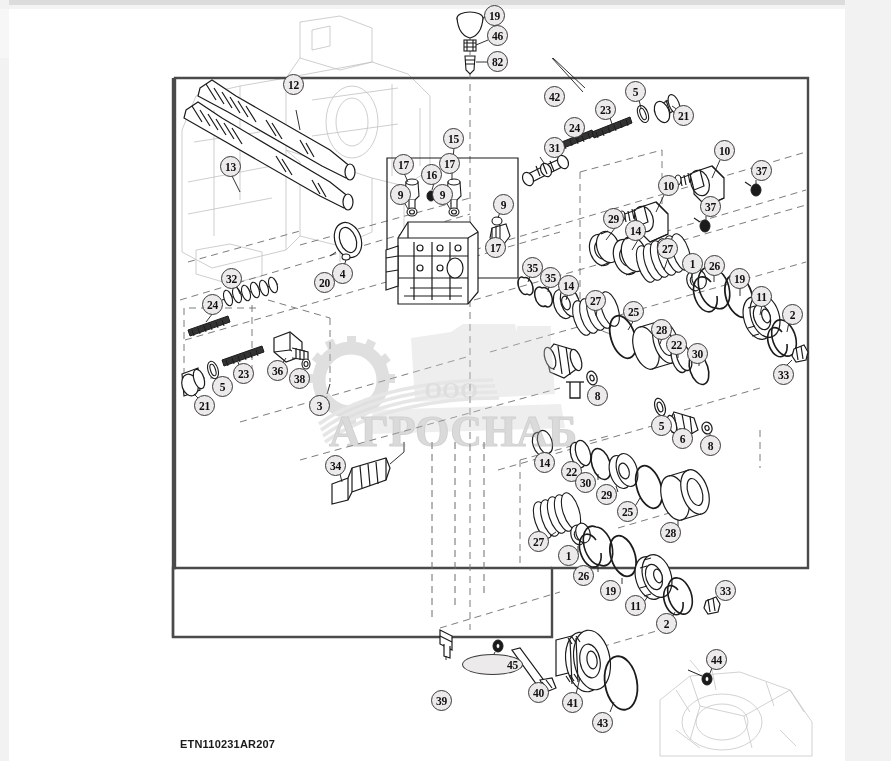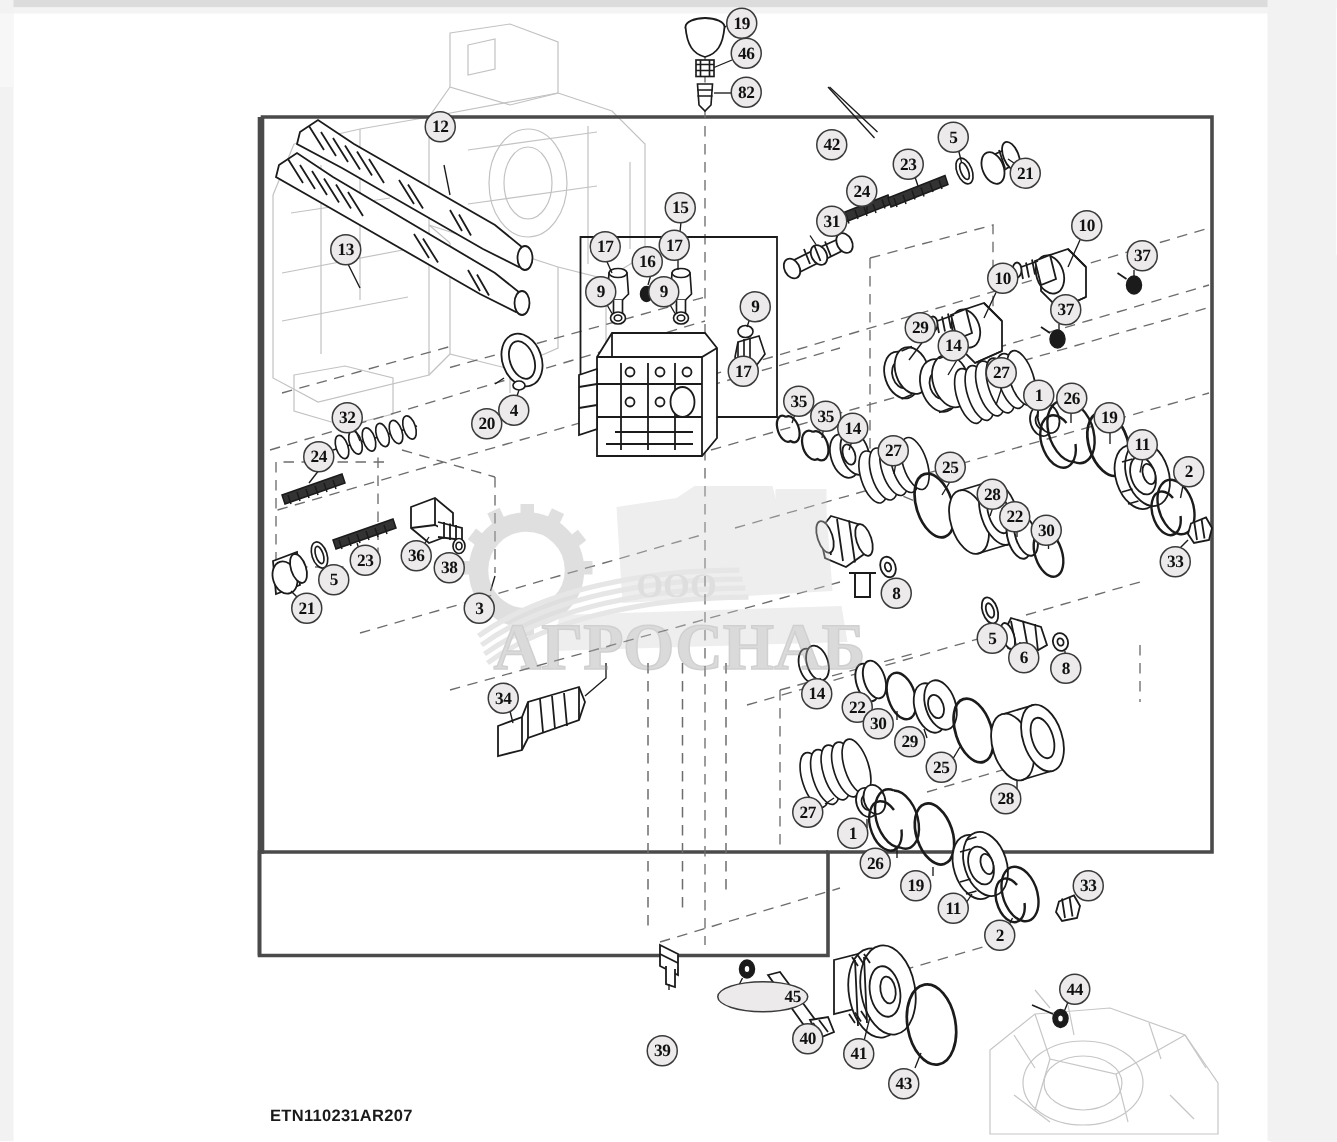--- a/index.html
+++ b/index.html
@@ -742,21 +742,21 @@
       <div class="cal" style="left: 617px; top: 501px;">25</div>
       <div class="cal" style="left: 660px; top: 522px;">28</div>
       <div class="cal" style="left: 528px; top: 531px;">27</div>
       <div class="cal" style="left: 558px; top: 545px;">1</div>
       <div class="cal" style="left: 573px; top: 565px;">26</div>
       <div class="cal" style="left: 600px; top: 580px;">19</div>
       <div class="cal" style="left: 625px; top: 595px;">11</div>
       <div class="cal" style="left: 715px; top: 580px;">33</div>
       <div class="cal" style="left: 656px; top: 613px;">2</div>
       <div class="cal" style="left: 431px; top: 655px; margin-top: 35px;">39</div>
-      <div class="cal" style="left: 478px; top: 654px; padding-left: 40px;">45</div>
+      <div class="cal" style="left: 462px; top: 654px; padding-left: 40px;">45</div>
       <div class="cal" style="left: 528px; top: 682px;">40</div>
       <div class="cal" style="left: 562px; top: 692px;">41</div>
       <div class="cal" style="left: 592px; top: 712px;">43</div>
       <div class="cal" style="left: 706px; top: 649px;">44</div>
     </div>
 
   <div id="partnum">ETN110231AR207</div>
 
 </div>
 

